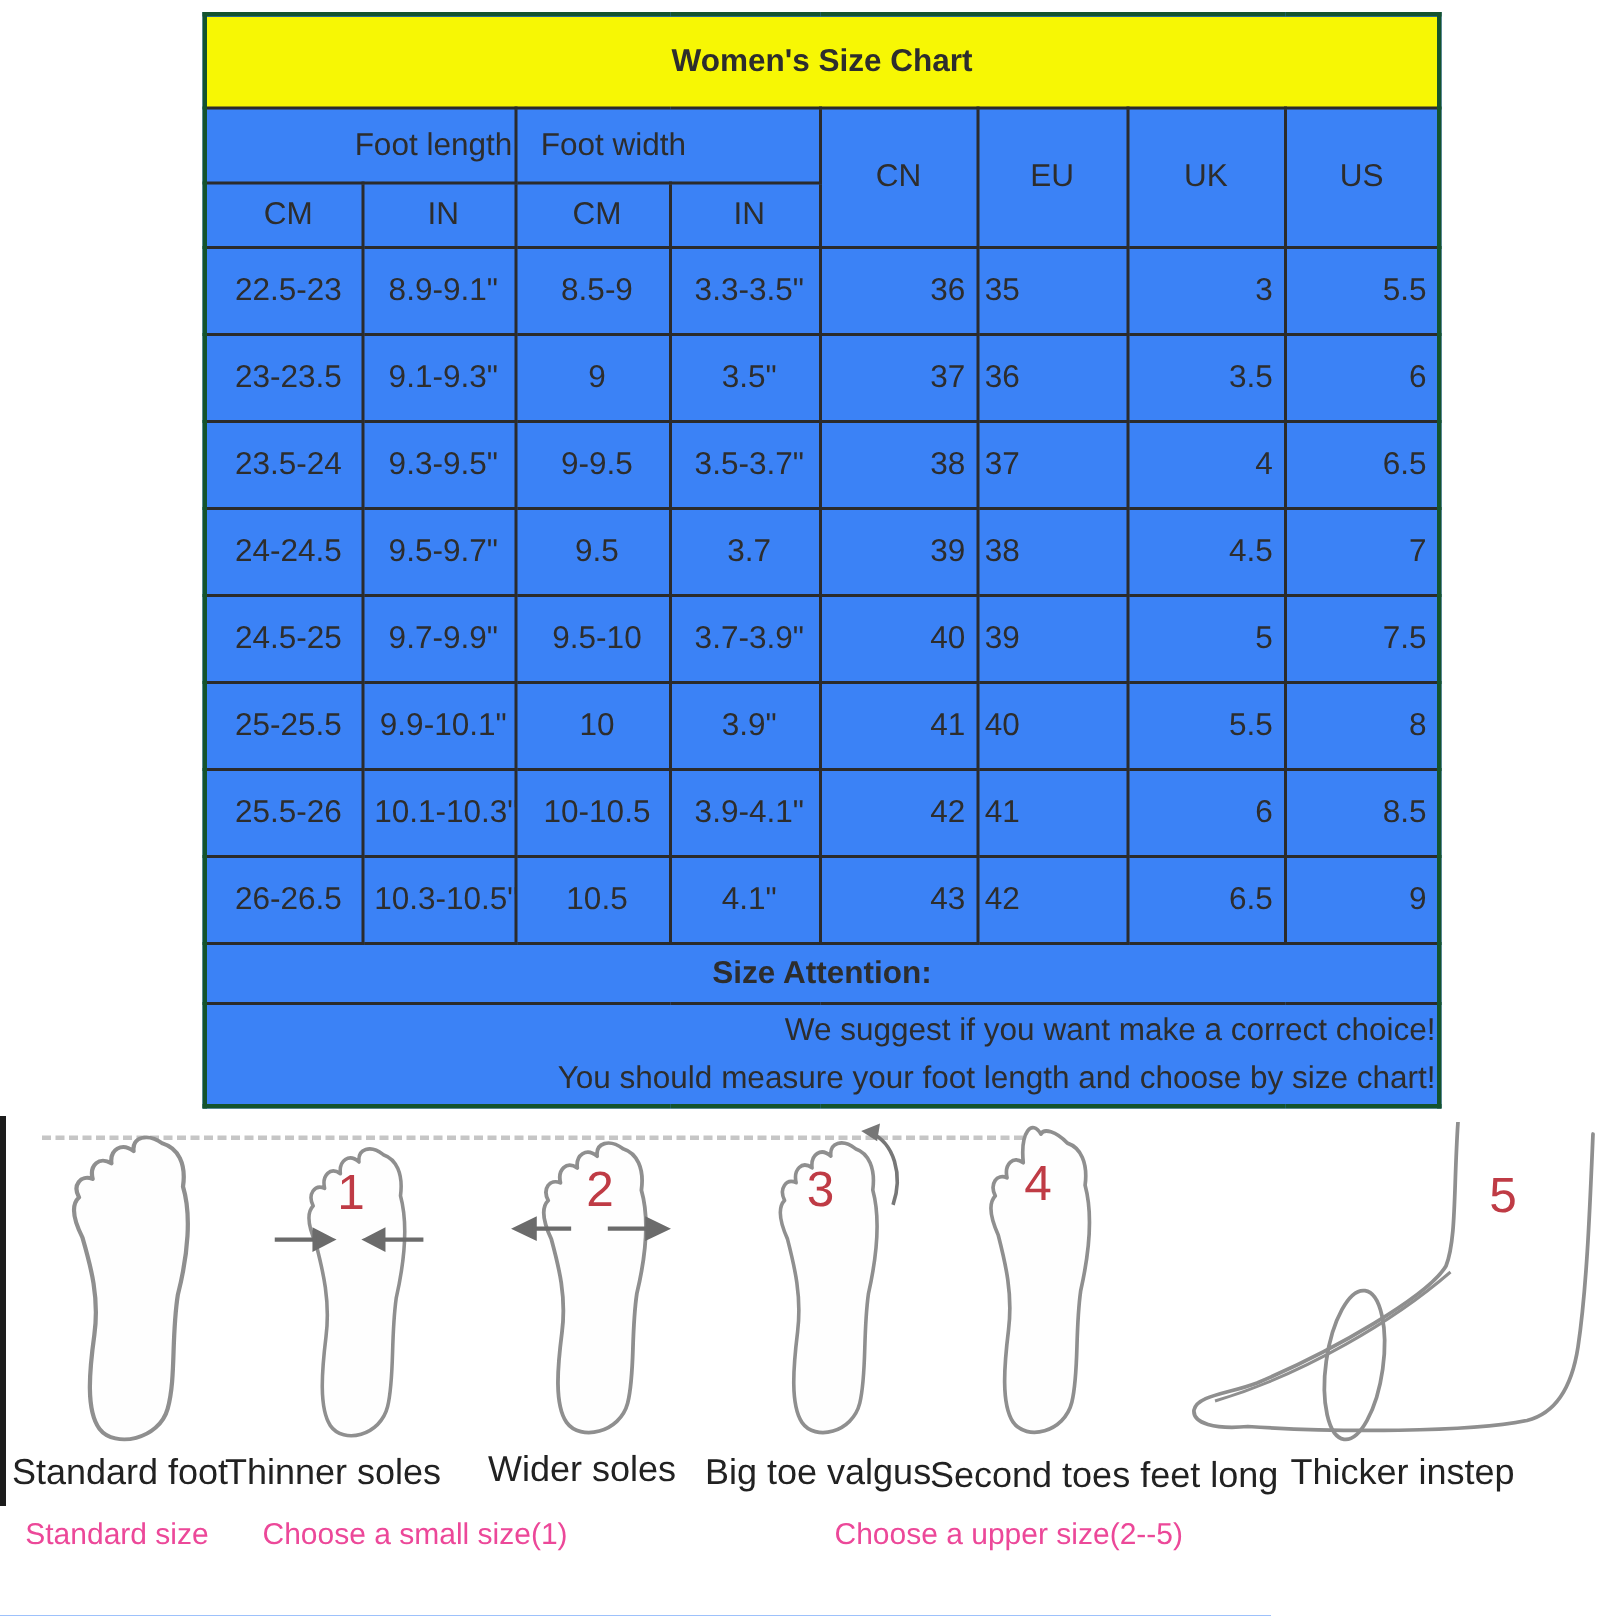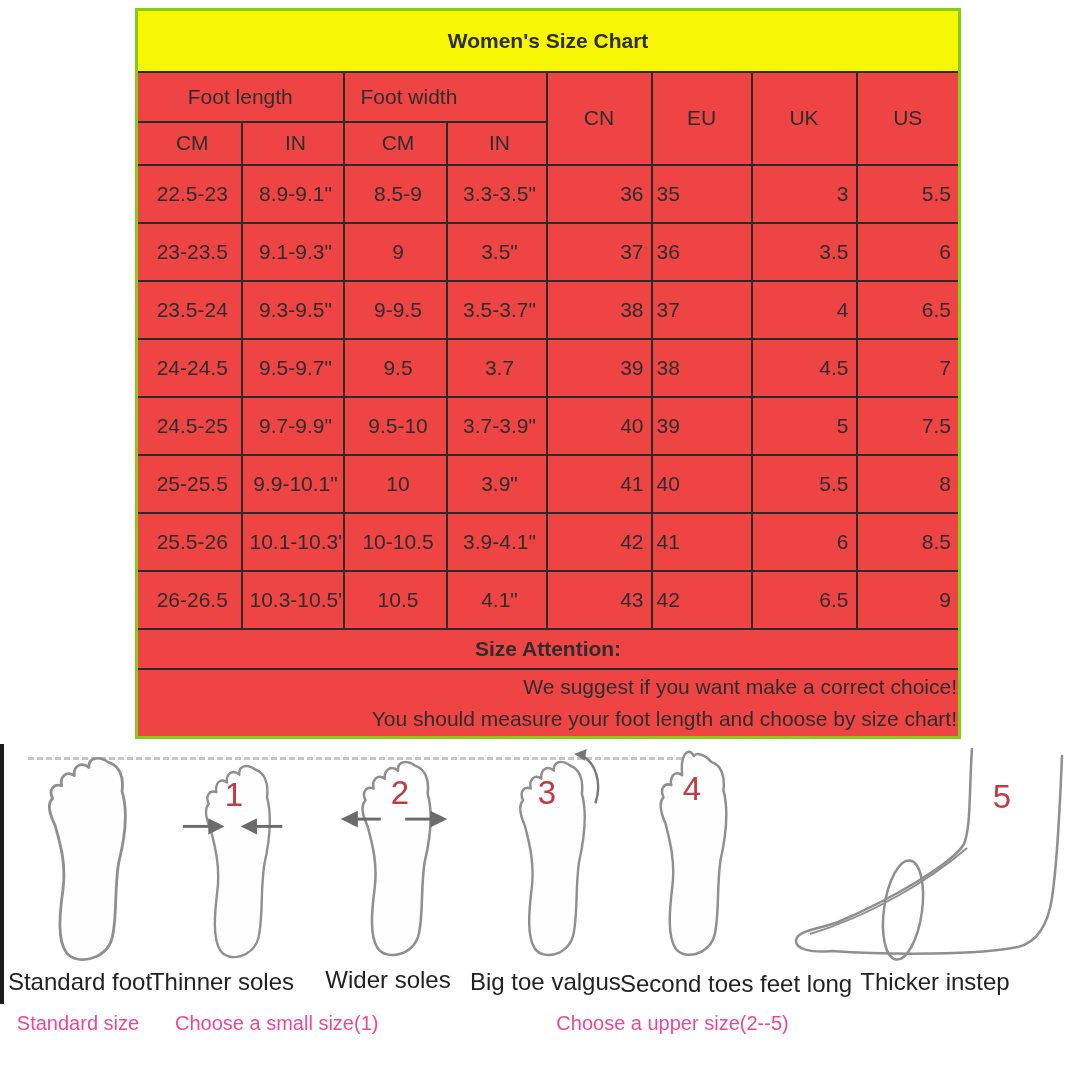--- a/index.html
+++ b/index.html
@@ -10,22 +10,22 @@
     position:relative;
     overflow:hidden;
     color:#2d2d2d;
   }
 
   
   table.size-table {
     position:absolute; left:135px; top:8px;
     width:823px;
     border-collapse:collapse; table-layout:fixed;
-    background:#ef4444;
-    border:3px solid #84cc16;
+    background:#3b82f6;
+    border:3px solid #14532d;
   }
   table.size-table td {
     border:2px solid #2b2b2b;
     font-size:21px;
     color:#2d2d2d;
     overflow:hidden;
   }
   tr.r-title  { height:62px; }
   tr.r-group  { height:50px; }
   tr.r-sub    { height:43px; }
@@ -33,21 +33,21 @@
   tr.r-att    { height:40px; }
   tr.r-note   { height:66px; }
 
   td.title-cell {
     background:#f7f704;
     text-align:center;
     font-weight:bold;
     font-size:23px;
     color:#111;
   }
-  td.grp-ctr { text-align:center; font-size:21px; }
+  td.grp-ctr { text-align:right; font-size:21px; }
   td.grp-left{ text-align:left; padding-left:16px; font-size:21px; }
   td.hdr-ctr { text-align:center; font-size:21px; }
   td.al { text-align:center;  padding-left:7px;  white-space:nowrap;margin-left:12px; }
   td.ar { text-align:right; padding-right:7px; white-space:nowrap; }
   td.eu { text-align:left;  padding-left:4px;  white-space:nowrap; }
   td.att-cell {
     text-align:center; font-weight:bold; font-size:21px; color:#d02525;
   }
   td.note-cell {
     text-align:right; font-size:21px; line-height:32px; color:#1f1f1f;

